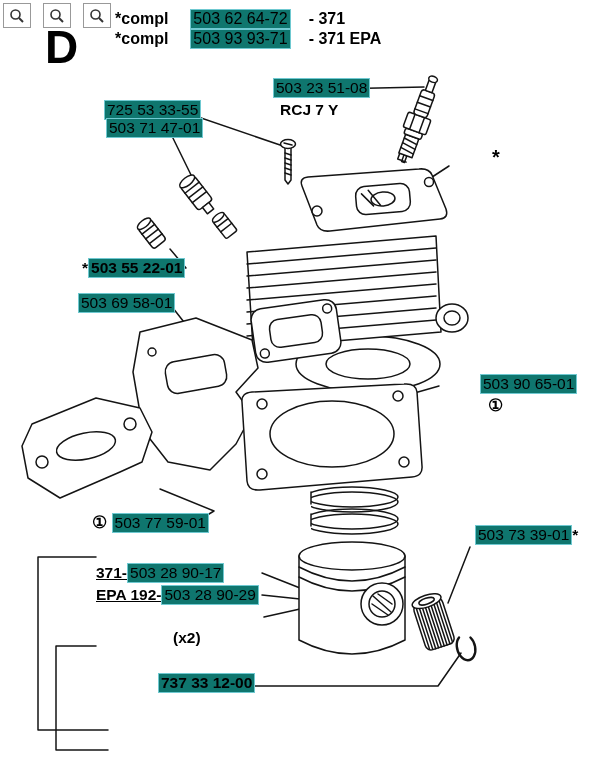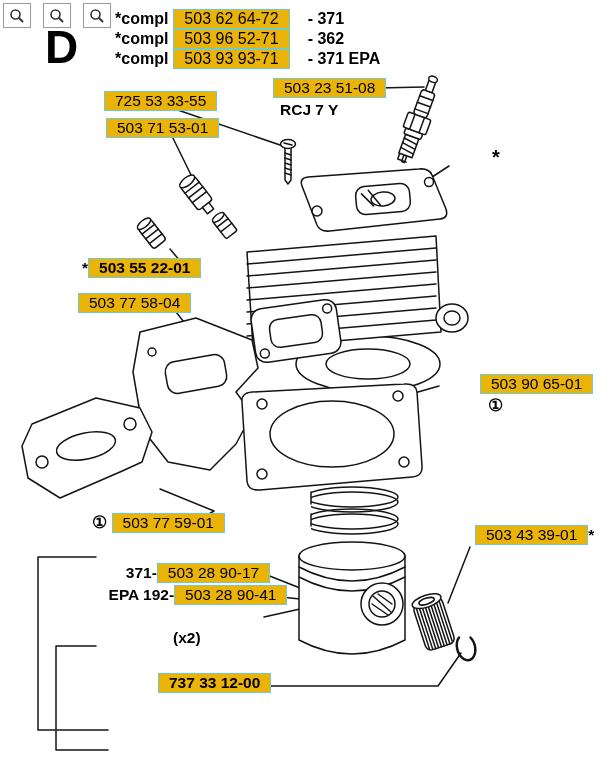--- a/index.html
+++ b/index.html
@@ -16,35 +16,35 @@
     border: 1px solid #999; background: #fff; padding: 0;
     display: flex; align-items: center; justify-content: center; cursor: pointer;
   }
   .section-letter {
     position: absolute; left: 45px; top: 24px;
     font-size: 46px; font-weight: bold; line-height: 1;
   }
 
   .compl { position: absolute; font-size: 16px; font-weight: bold; white-space: nowrap; }
   .compl .cline { height: 20px; line-height: 20px; }
-  .compl .pre { margin-right: 5px; }
+  .compl .pre { margin-right: 22px; }
   .compl .suf { margin-left: 18px; }
 
   .lbl {
     position: absolute; font-size: 15.5px; font-weight: bold;
     white-space: nowrap; line-height: 19px; margin-left: 40px;
   }
   .num {
-    display: inline-block; background: #eab308; border: 1px solid #6fc9d1;
-    padding: 0 10px 1px; font-weight: normal; line-height: 17px;
+    display: inline-block; background: #0f766e; border: 1px solid #6fc9d1;
+    padding: 0 2px 1px; font-weight: normal; line-height: 17px;
   }
   .num.bold { font-weight: bold; }
   .qty { font-size: 17px; font-weight: bold; }
   .marker { font-size: 20px; }
-  .piston-rows { width: 204px; text-align: center; }
+  .piston-rows { width: 204px; text-align: left; text-decoration: underline; }
   .piston-rows .prow { height: 22px; line-height: 22px; }
 </style>
 </head>
 <body>
 
 <div class="page">
 
   <svg class="diagram" viewBox="0 0 609 784" xmlns="http://www.w3.org/2000/svg">
     <g fill="none" stroke="#141414" stroke-width="1.5" stroke-linecap="round" stroke-linejoin="round">
 
@@ -218,70 +218,67 @@
     </button>
   </div>
 
   <div class="section-letter">D</div>
 
   <div class="compl" style="left:115px;top:9px">
     <div class="cline">
       <span class="pre">*compl</span><span class="num">503 62 64-72</span><span class="suf">- 371</span>
     </div>
     <div class="cline">
-      <span class="pre">*compl</span><span class="num">503 96 52-71</span><span class="suf">- 362</span>
-    </div>
-    <div class="cline">
       <span class="pre">*compl</span><span class="num">503 93 93-71</span><span class="suf">- 371 EPA</span>
     </div>
   </div>
 
   <div>
 
     <div class="lbl" style="left:233px;top:78px">
       <span class="num">503 23 51-08</span>
     </div>
     <div class="lbl" style="left:240px;top:100px">RCJ 7 Y</div>
 
-    <div class="lbl" style="left:64px;top:91px">
+    <div class="lbl" style="left:64px;top:100px">
       <span class="num">725 53 33-55</span>
     </div>
 
     <div class="lbl" style="left:66px;top:118px">
-      <span class="num">503 71 53-01</span>
+      <span class="num">503 71 47-01</span>
     </div>
 
     <div class="lbl" style="left:42px;top:258px">
       <span>*</span><span class="num bold">503 55 22-01</span>
     </div>
 
     <div class="lbl" style="left:38px;top:293px">
-      <span class="num">503 77 58-04</span>
+      <span class="num">503 69 58-01</span>
     </div>
 
     <div class="lbl" style="left:440px;top:374px">
       <span class="num">503 90 65-01</span>
     </div>
     <div class="lbl qty" style="left:448px;top:396px">①</div>
 
     <div class="lbl" style="left:52px;top:513px">
       <span class="qty">①</span>
       <span class="num">503 77 59-01</span>
     </div>
 
     <div class="lbl" style="left:435px;top:525px">
-      <span class="num">503 43 39-01</span><span>*</span>
+      <span class="num">503 73 39-01</span><span>*</span>
     </div>
 
     <div class="lbl piston-rows" style="left:56px;top:562px">
       <div class="prow">
         <span>371-</span><span class="num">503 28 90-17</span>
       </div>
       <div class="prow">
-        <span>EPA 192-</span><span class="num">503 28 90-41</span>
+        <span>EPA 192-</span><span class="num">503 28 90-29</span>
       </div>
     </div>
     <div class="lbl" style="left:133px;top:628px">(x2)</div>
 
     <div class="lbl" style="left:118px;top:673px">
       <span class="num bold">737 33 12-00</span>
     </div>
 
     <div class="lbl marker" style="left:452px;top:148px">*</div>
   </div>

